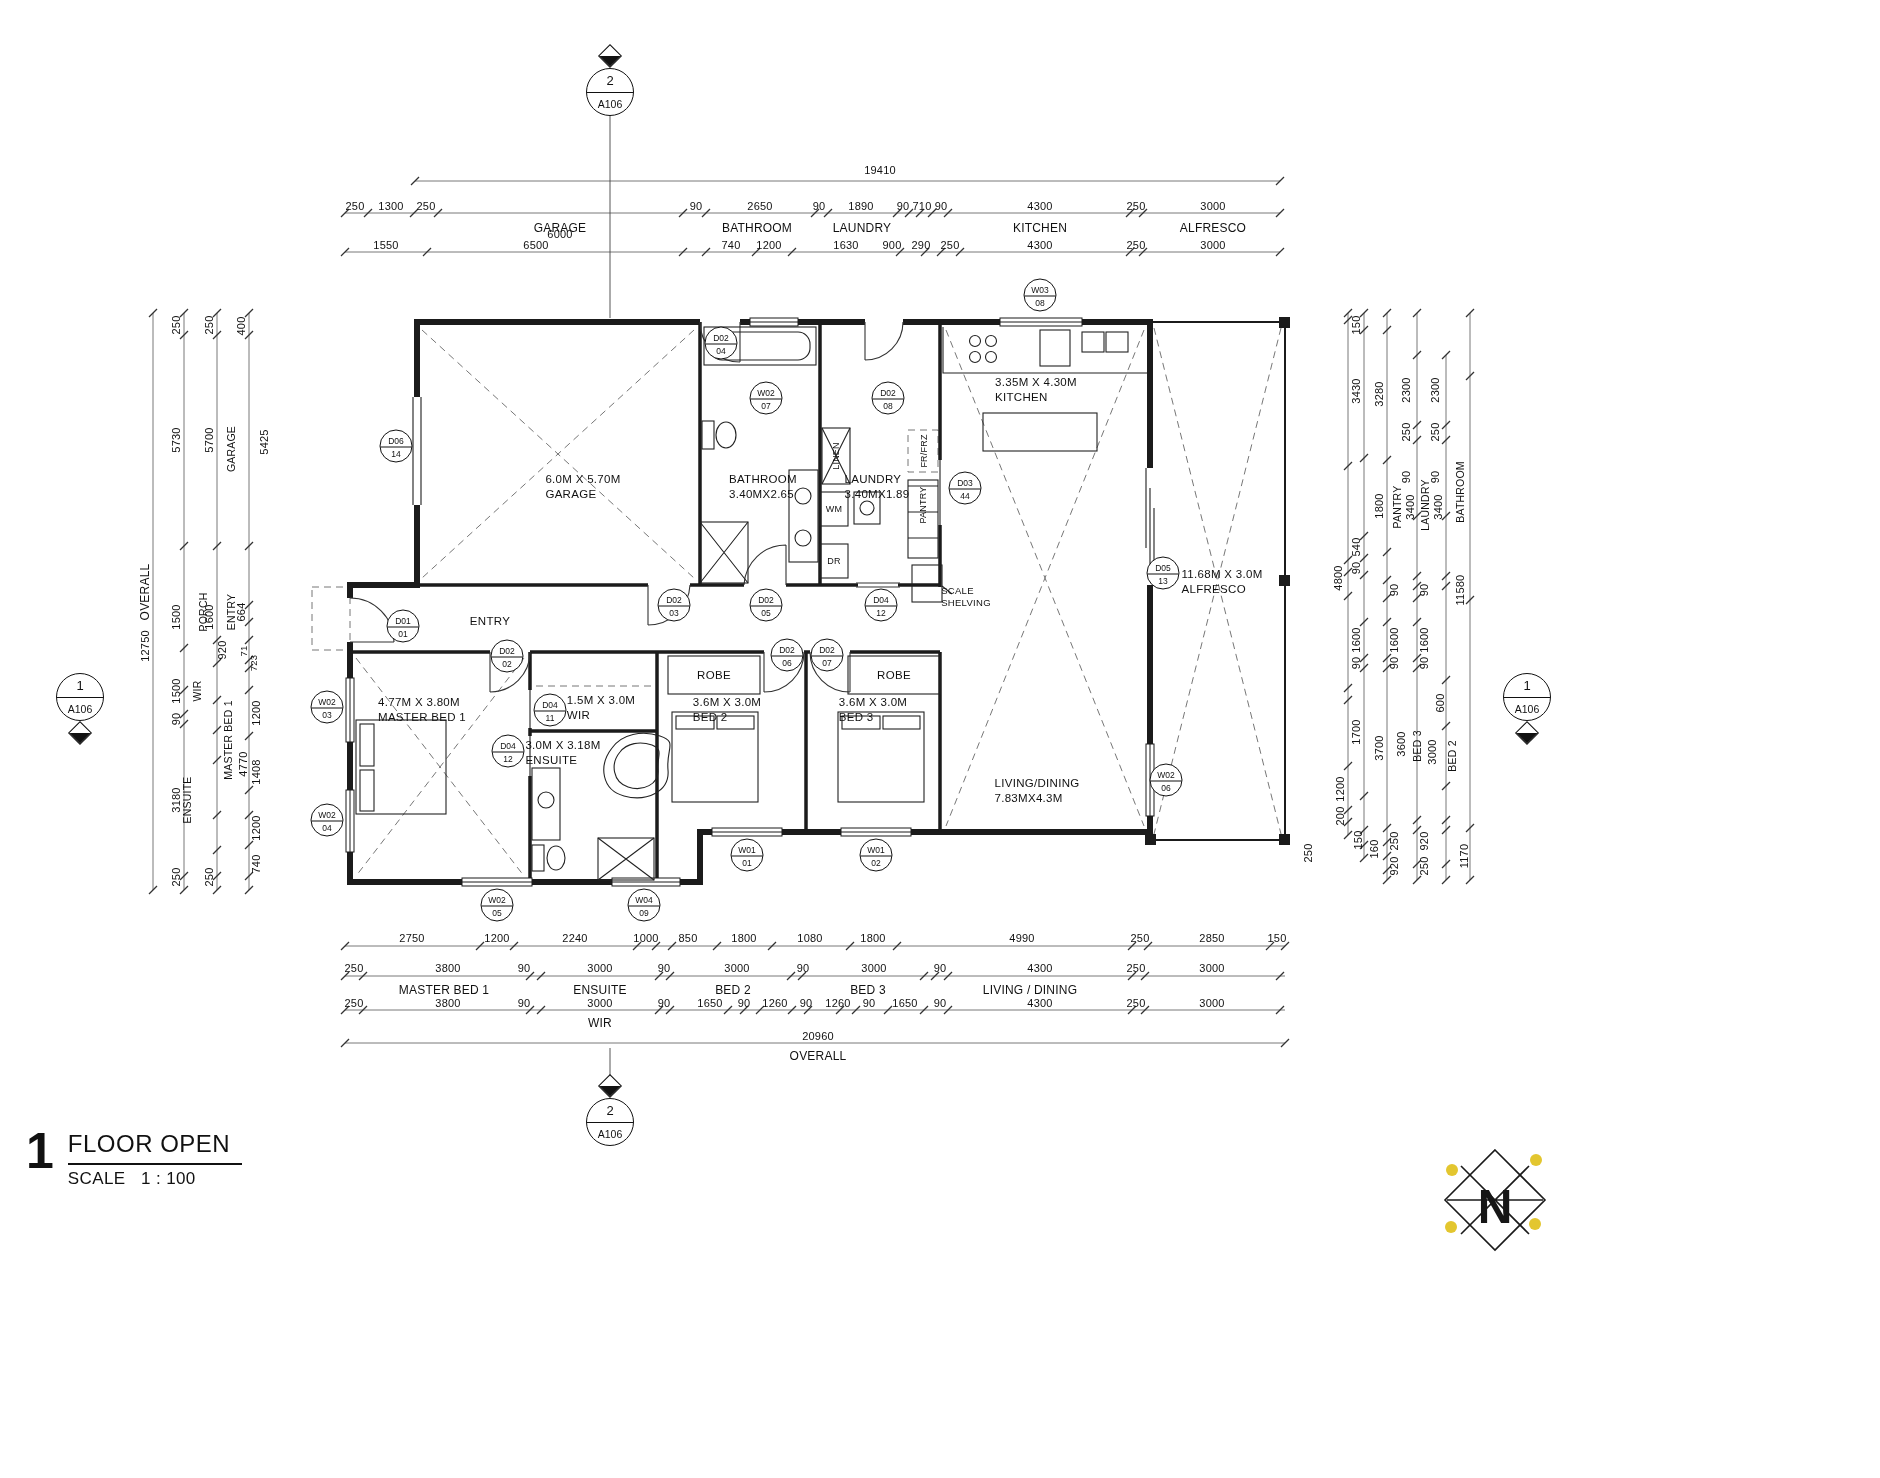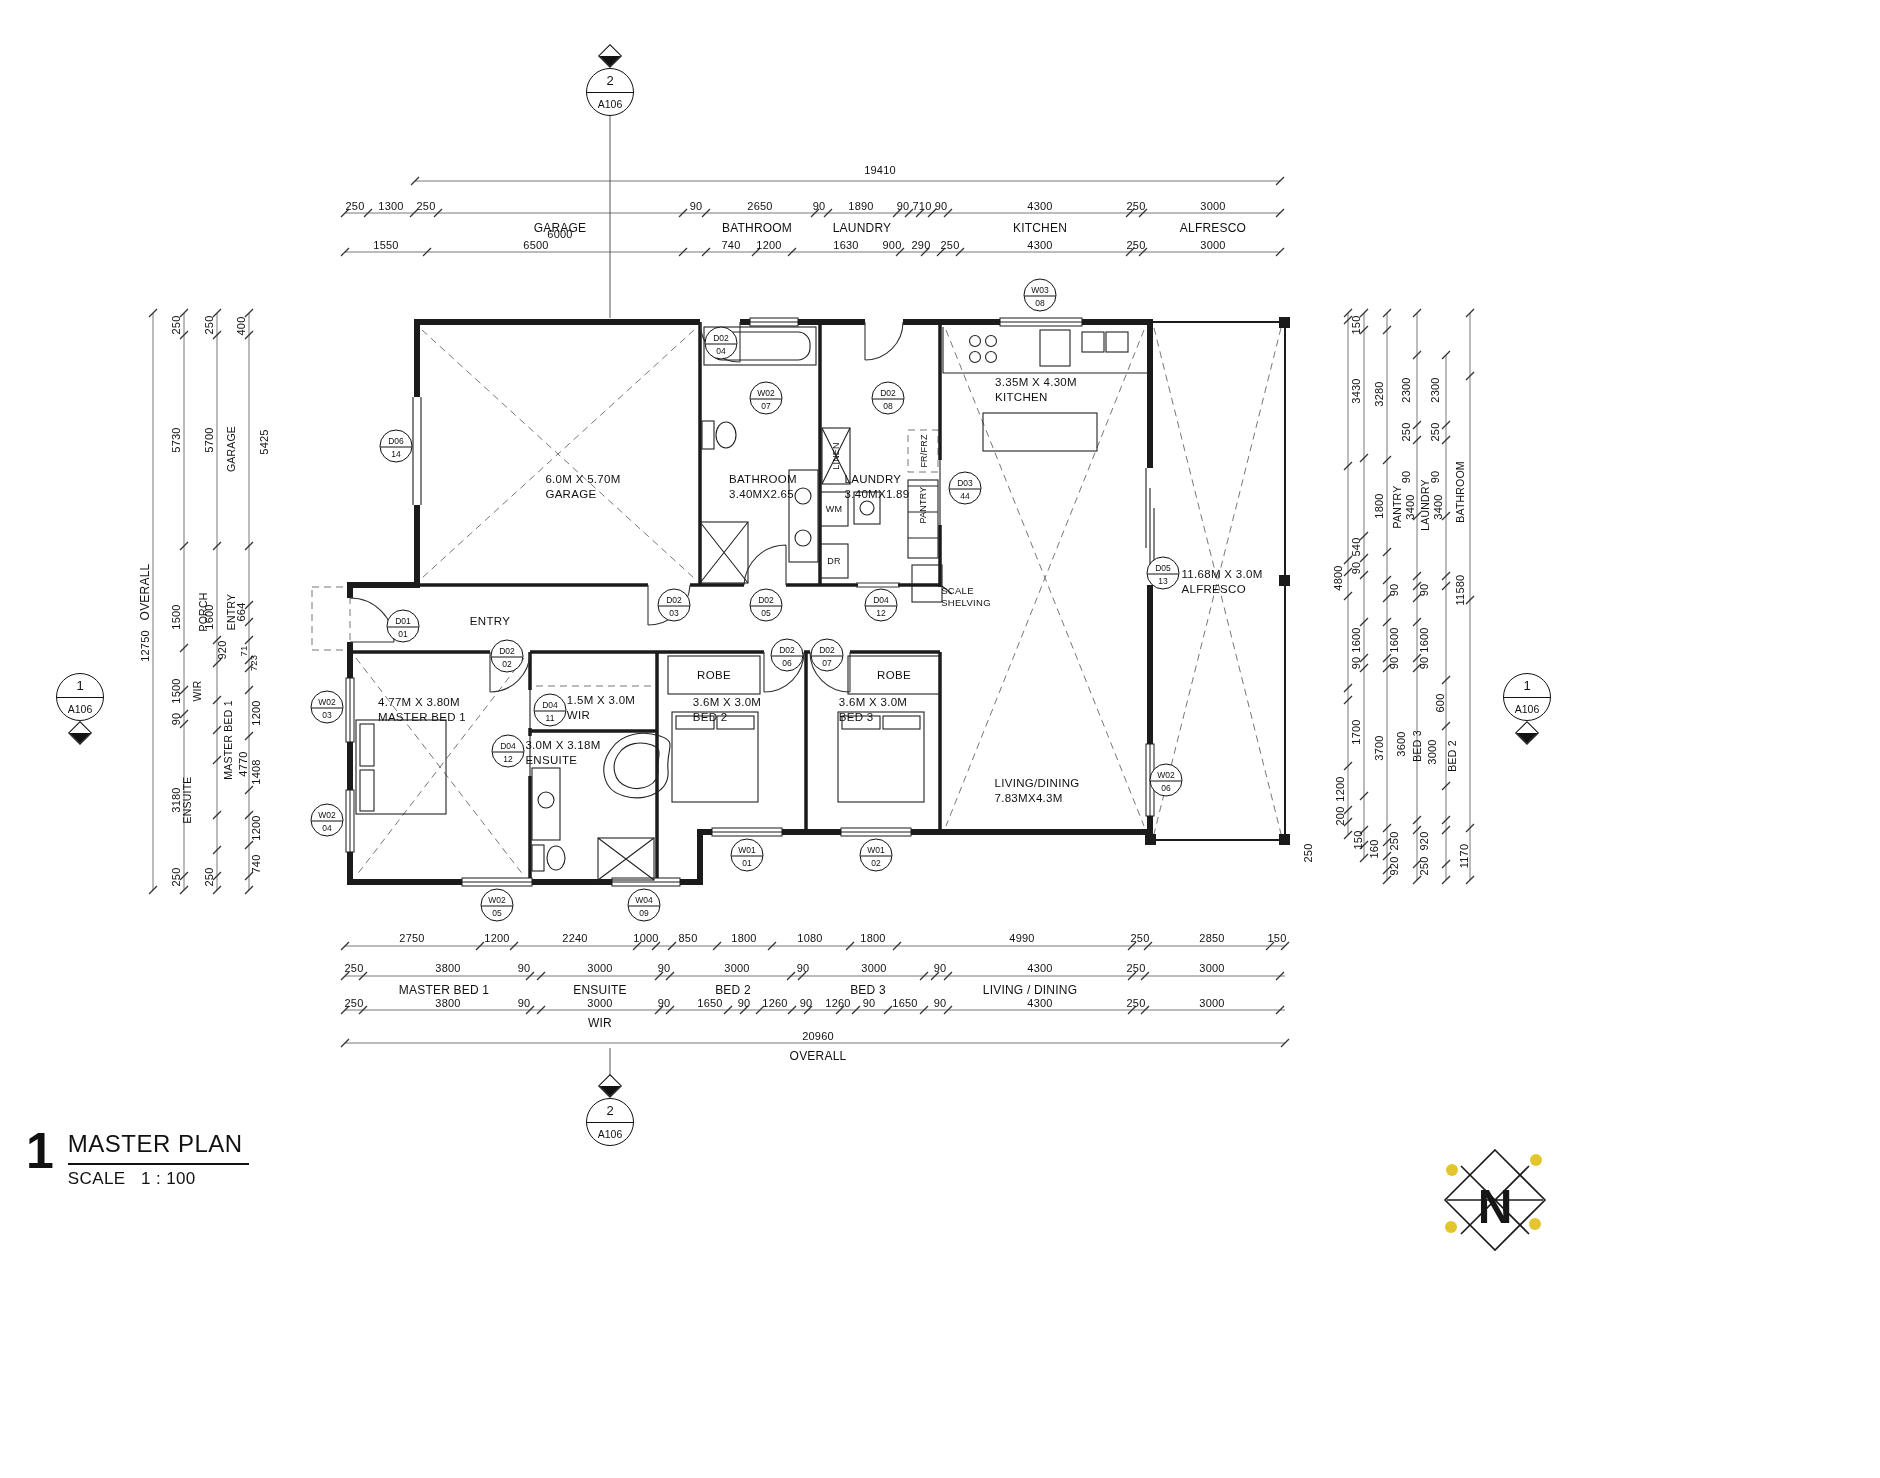--- a/index.html
+++ b/index.html
@@ -742,20 +742,20 @@
       <div class="marker" style="left: 1527px; top: 697px;">
         <div class="mknum">1</div>
         <div class="mksheet">A106</div>
       </div>
       <div class="mk-diamond" style="left: 1527px; top: 733px;"></div>
     </div>
 
   <div class="title-block">
     <div class="tb-num">1</div>
     <div class="tb-right">
-      <div class="tb-title">MASTER PLAN</div>
+      <div class="tb-title">FLOOR OPEN</div>
       <div class="tb-scale">
         <span>SCALE</span>&nbsp;&nbsp;
         <span>1 : 100</span>
       </div>
     </div>
   </div>
 </div>
 
 </body></html>

